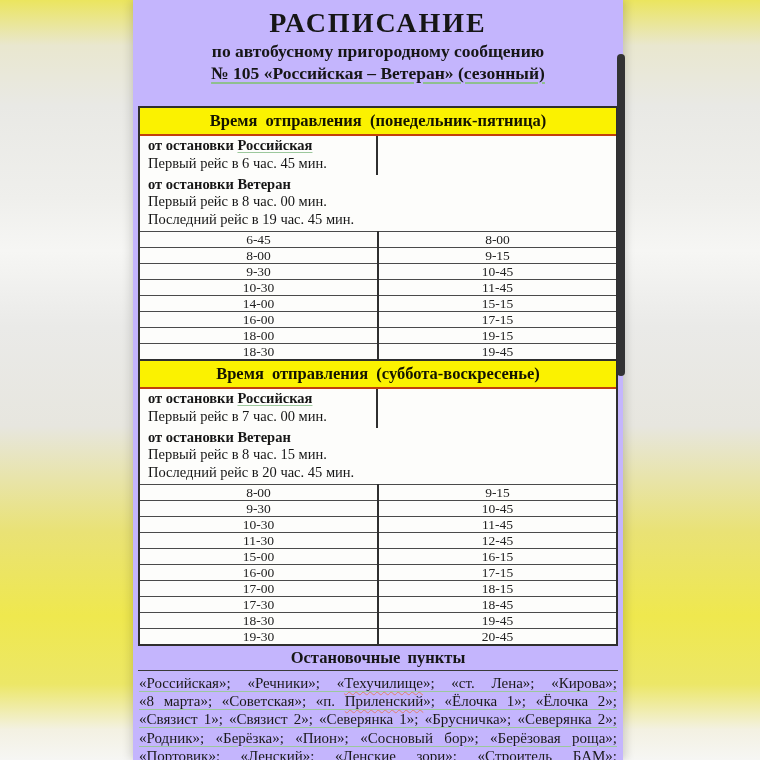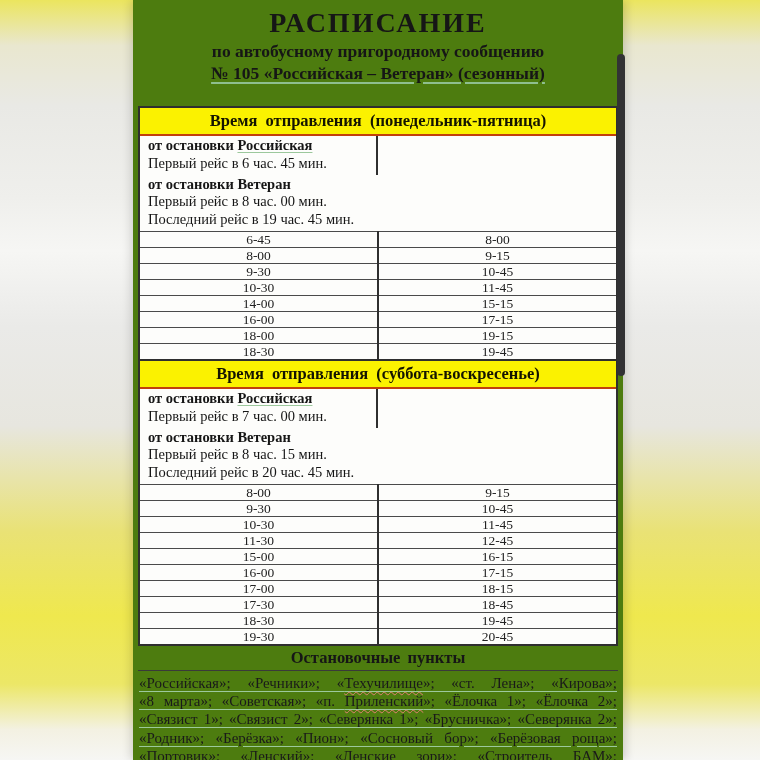--- a/index.html
+++ b/index.html
@@ -6,21 +6,21 @@
   body {
     width:760px; height:760px; position:relative; overflow:hidden;
     font-family:"Liberation Serif", serif;
     background: linear-gradient(180deg,
       #ebe55e 0%, #e9e7cf 6%, #e9e9e5 14%, #efefec 26%, #f6f6f4 33%,
       #eaeae8 43%, #e7e6df 56%, #e9e275 70%, #efe84e 81%, #ece767 90%,
       #f3f1e2 96%, #f6f6f4 100%);
   }
   .paper {
     position:absolute; left:133px; top:0; width:490px; height:760px;
-    background:#4d7c0f; color:#161616;
+    background:#c4b5fd; color:#161616;
     box-shadow:-4px 0 8px rgba(0,0,0,0.10), 4px 0 8px rgba(0,0,0,0.12);
   }
   .inner { padding:6px 5px 0 5px; }
 
   .title { font-size:28px; font-weight:700; text-align:center; line-height:34px; letter-spacing:2px; }
   .subtitle { font-size:17.5px; font-weight:700; text-align:center; line-height:22px; }
   .route-line { text-align:center; line-height:22px; }
   .route-line span {
     font-size:17.5px; font-weight:700;
     text-decoration:underline; text-decoration-color:#8fbf8f;

